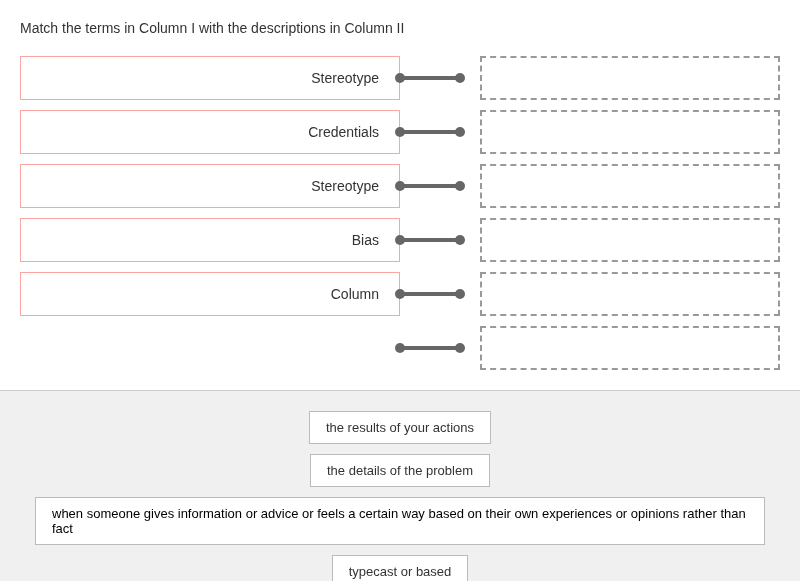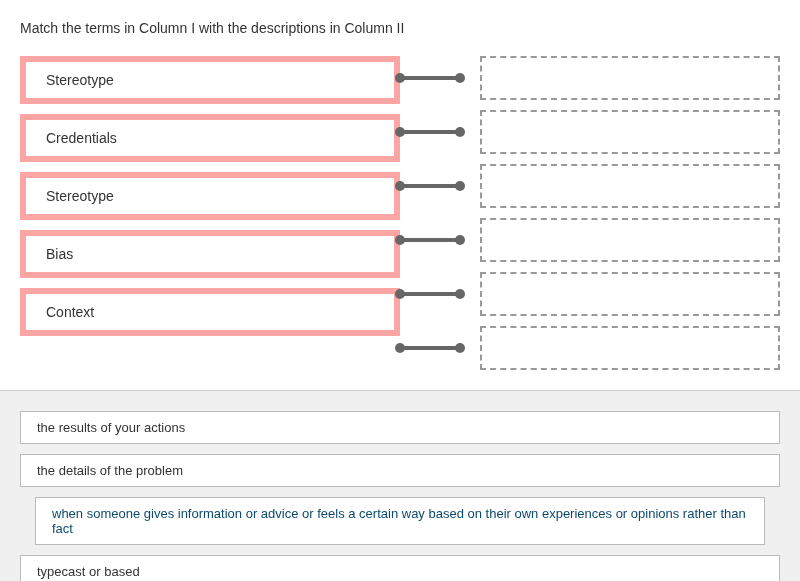--- a/index.html
+++ b/index.html
@@ -26,31 +26,31 @@
     }
 
     .column-left {
       display: flex;
       flex-direction: column;
       gap: 10px;
       width: 380px;
     }
 
     .term-box {
-      border: 6px solid #fca5a5;
+      border: 1px solid #fca5a5;
       background: #fff;
       padding: 10px 20px;
       text-align: center;
       font-size: 14px;
       color: #333;
       position: relative;
       min-height: 44px;
       display: flex;
       align-items: center;
-      justify-content: flex-start;
+      justify-content: flex-end;
     }
 
     .connector-area {
       display: flex;
       flex-direction: column;
       gap: 10px;
       width: 80px;
       align-items: center;
       justify-content: flex-start;
       padding-top: 0;
@@ -116,39 +116,38 @@
       padding-left: 20px;
       padding-right: 20px;
     }
 
     .answer-bank-row {
       display: flex;
       flex-wrap: wrap;
       gap: 16px;
       justify-content: center;
       margin-bottom: 10px;
-      flex-direction: column;
     }
 
     .answer-chip {
       border: 1px solid #bbb;
       background: #fff;
       padding: 8px 16px;
       font-size: 13px;
       color: #333;
       cursor: pointer;
       white-space: nowrap;
     }
 
     .answer-chip-long {
       border: 1px solid #bbb;
       background: #fff;
       padding: 8px 16px;
       font-size: 13px;
-      color: #0c4a6e;
+      color: #000000;
       cursor: pointer;
       width: calc(100% - 30px);
       display: block;
       margin: 0 auto 10px auto;
     }
 
     .answer-chip-center {
       border: 1px solid #bbb;
       background: #fff;
       padding: 8px 16px;
@@ -170,21 +169,21 @@
     <div class="term-box">
       <span>Credentials</span>
     </div>
     <div class="term-box">
       <span>Stereotype</span>
     </div>
     <div class="term-box">
       <span>Bias</span>
     </div>
     <div class="term-box">
-      <span>Context</span>
+      <span>Column</span>
     </div>
   </div>
 
   <div class="connector-area">
     <div class="connector">
       <div class="connector-line"></div>
     </div>
     <div class="connector">
       <div class="connector-line"></div>
     </div>

